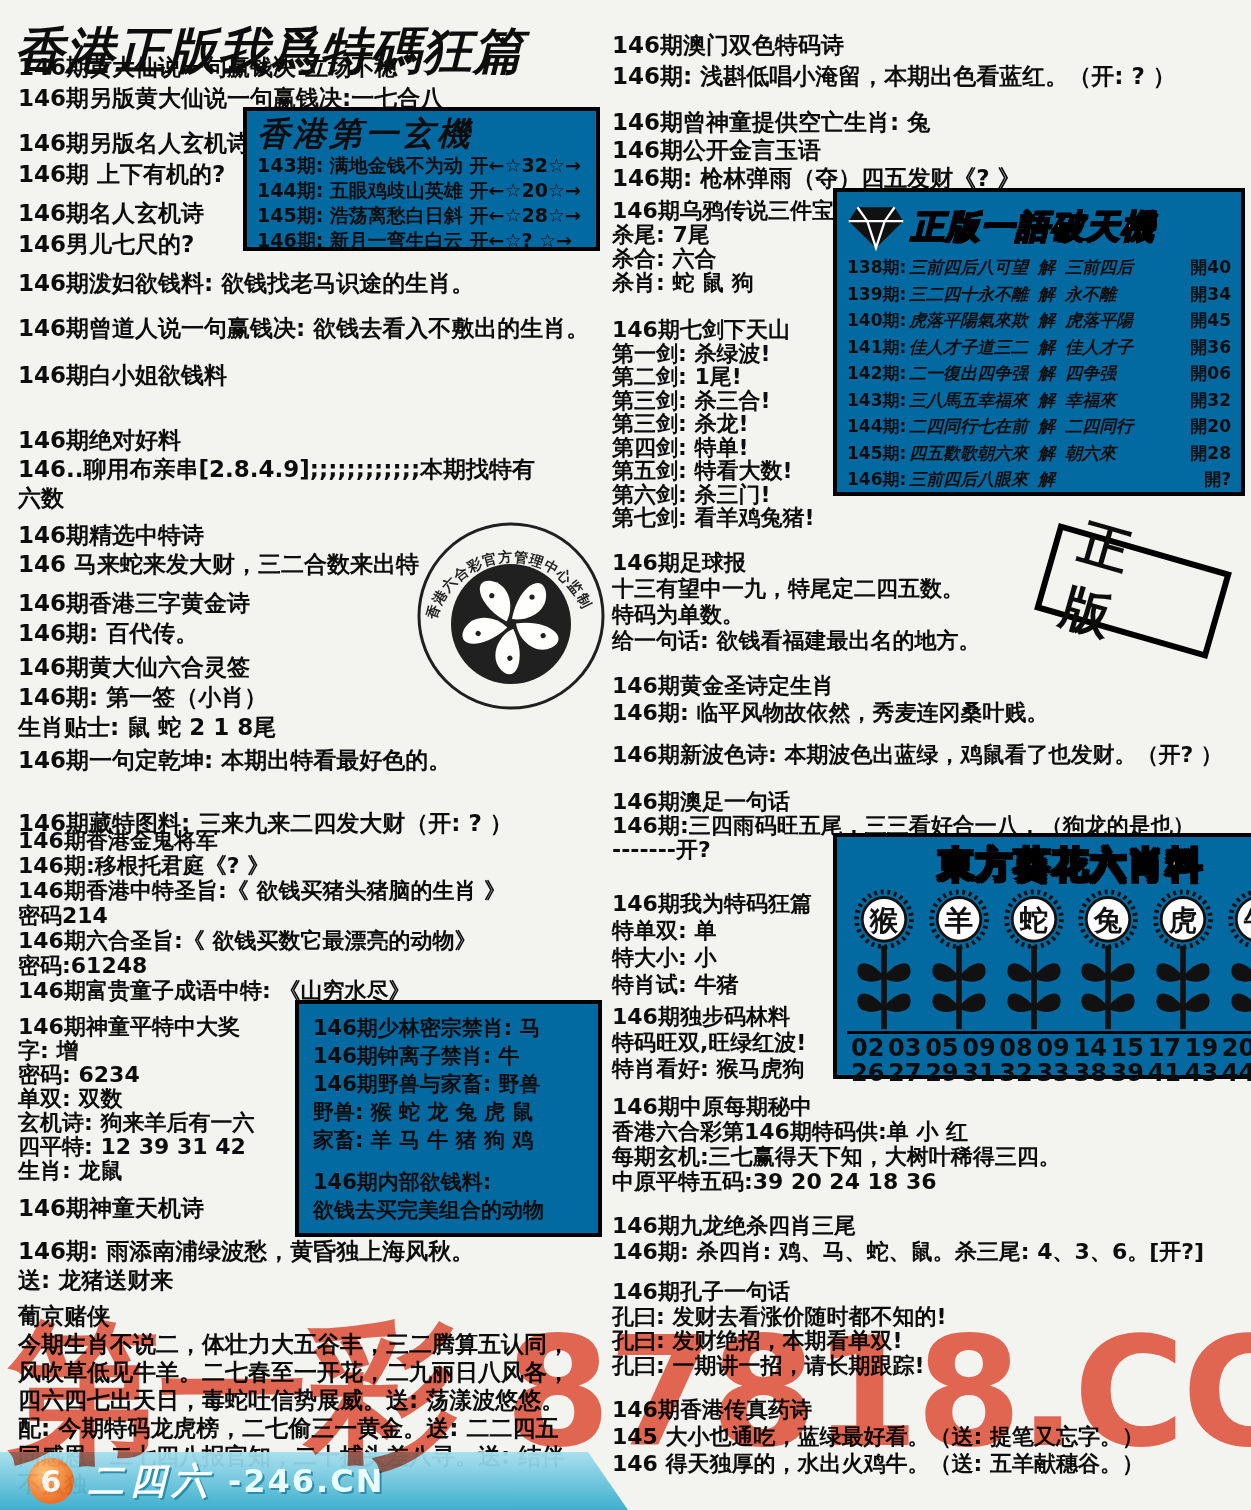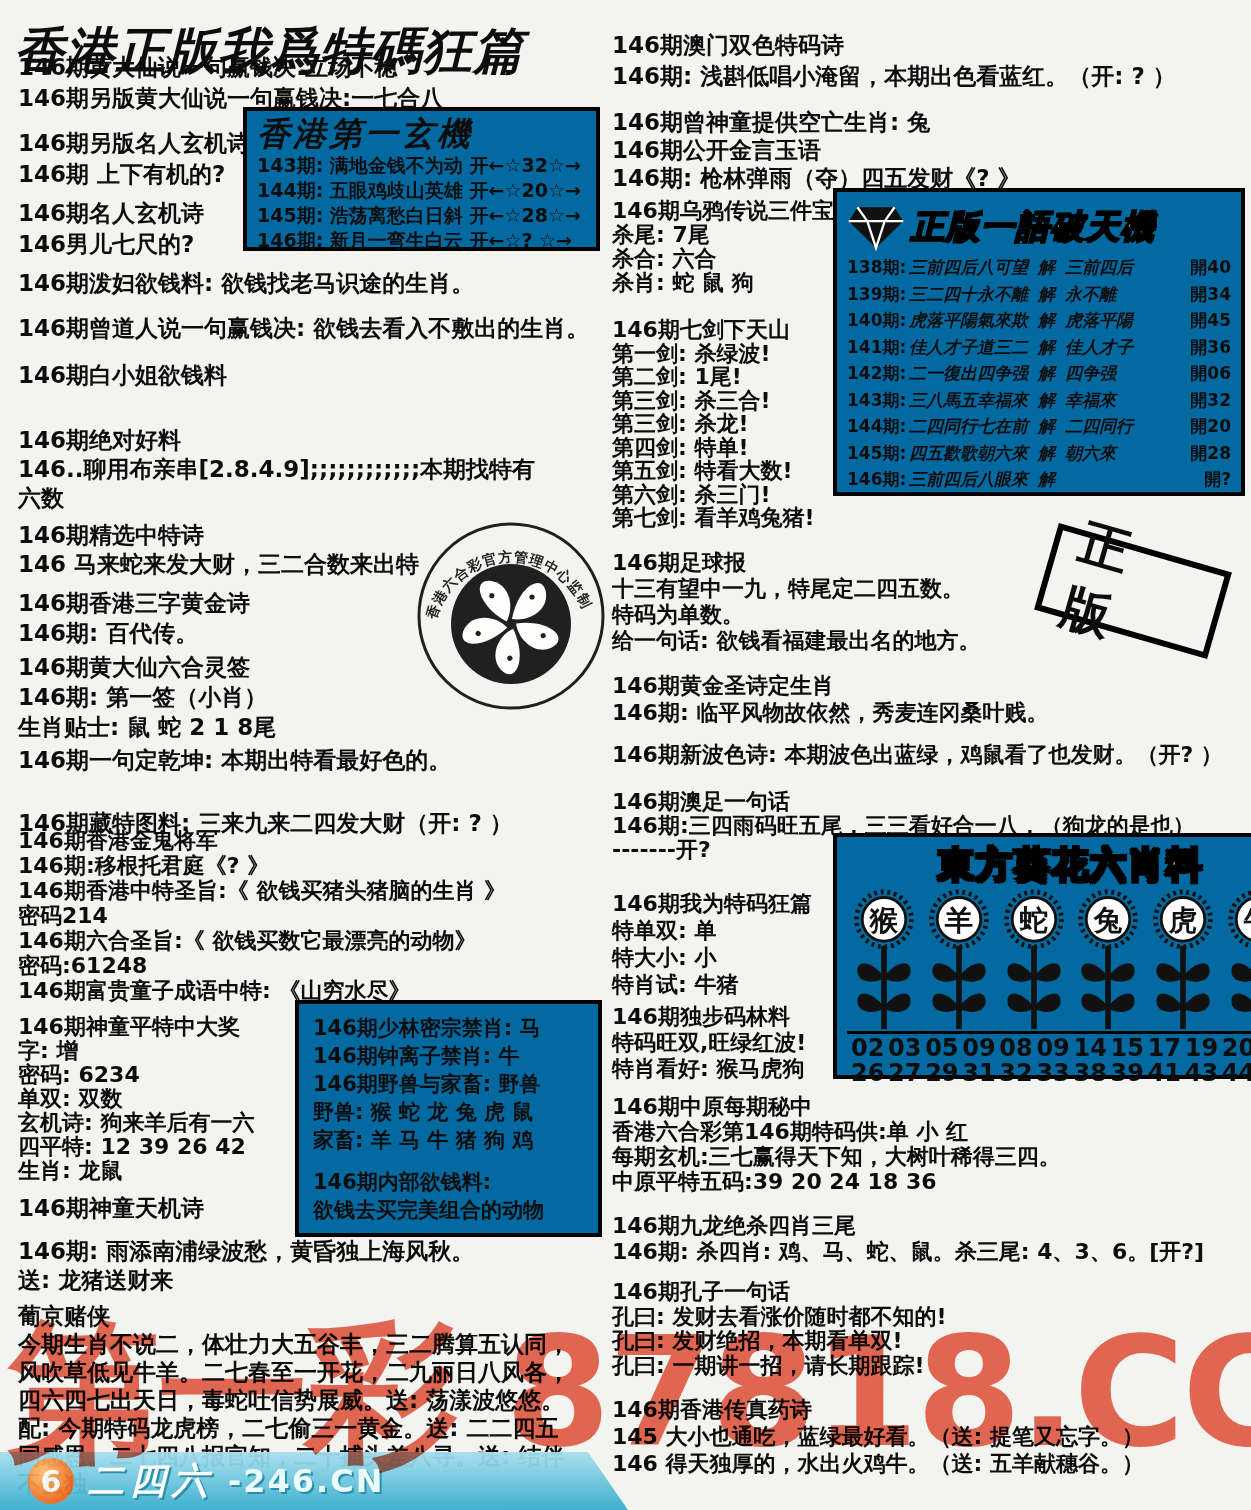--- a/index.html
+++ b/index.html
@@ -116,21 +116,21 @@
       <div class="ln">146期六合圣旨:《 欲钱买数它最漂亮的动物》</div>
       <div class="ln">密码:61248</div>
       <div class="ln">146期富贵童子成语中特: 《山穷水尽》</div>
     </div>
   <div class="blk" style="left:18px;top:1015px;font-size:22px;line-height:24px;">
       <div class="ln">146期神童平特中大奖</div>
       <div class="ln">字: 增</div>
       <div class="ln">密码: 6234</div>
       <div class="ln">单双: 双数</div>
       <div class="ln">玄机诗: 狗来羊后有一六</div>
-      <div class="ln">四平特: 12 39 26 42</div>
+      <div class="ln">四平特: 12 39 31 42</div>
       <div class="ln">生肖: 龙鼠</div>
     </div>
   <div class="blk" style="left:18px;top:1193px;font-size:23px;line-height:30px;">
       <div class="ln">146期神童天机诗</div>
     </div>
   <div class="blk" style="left:18px;top:1237px;font-size:23px;line-height:29px;">
       <div class="ln">146期: 雨添南浦绿波愁，黄昏独上海风秋。</div>
       <div class="ln">送: 龙猪送财来</div>
     </div>
   <div class="blk" style="left:18px;top:1302px;font-size:23px;line-height:28px;">

